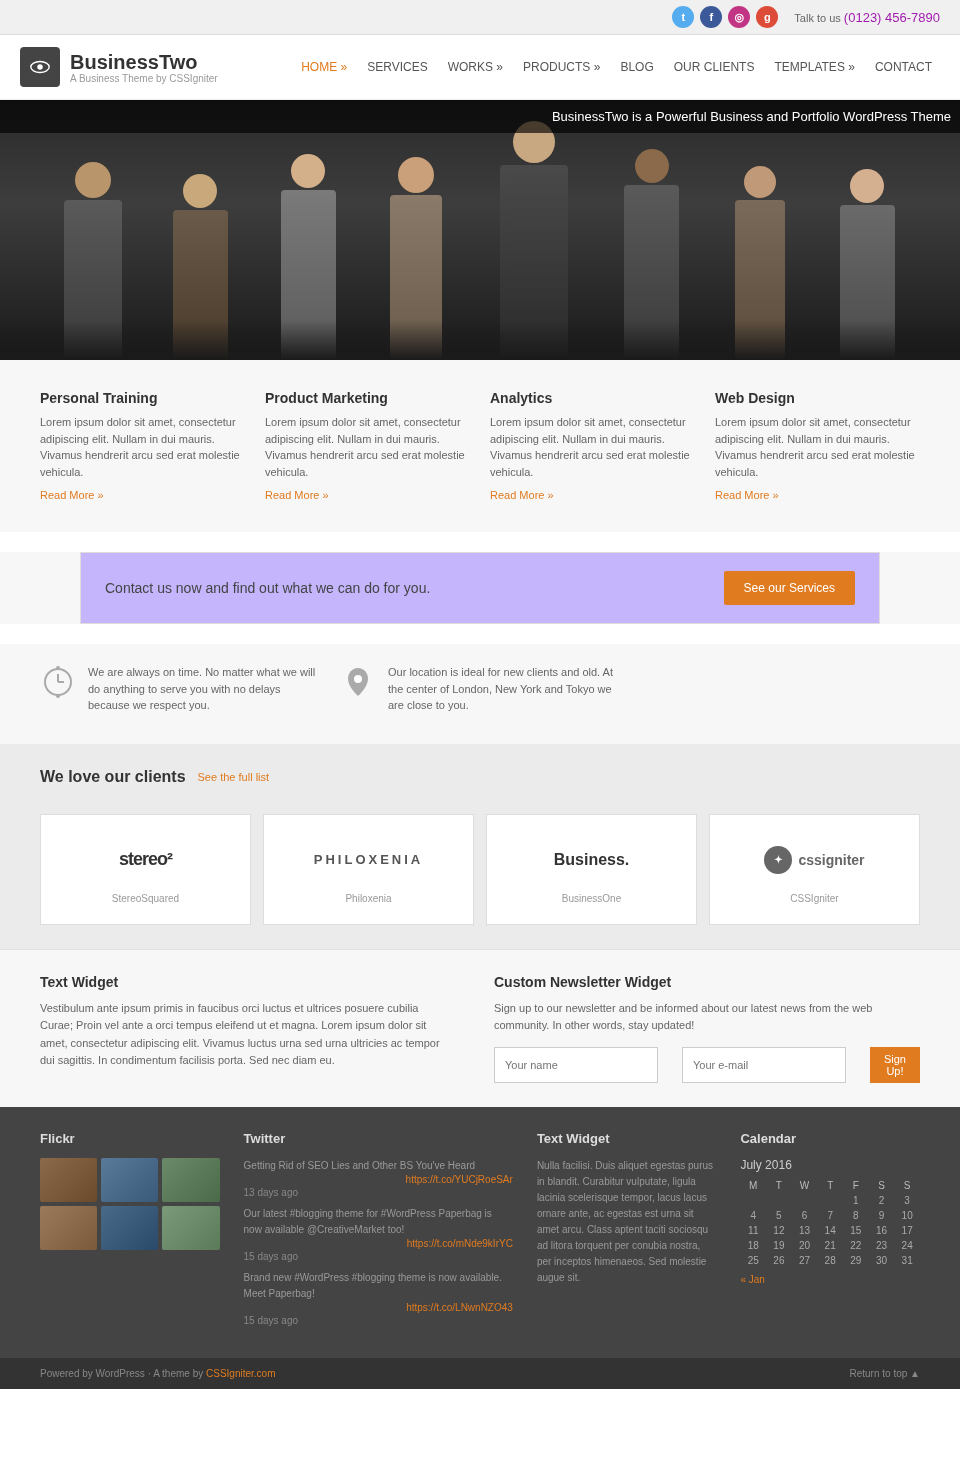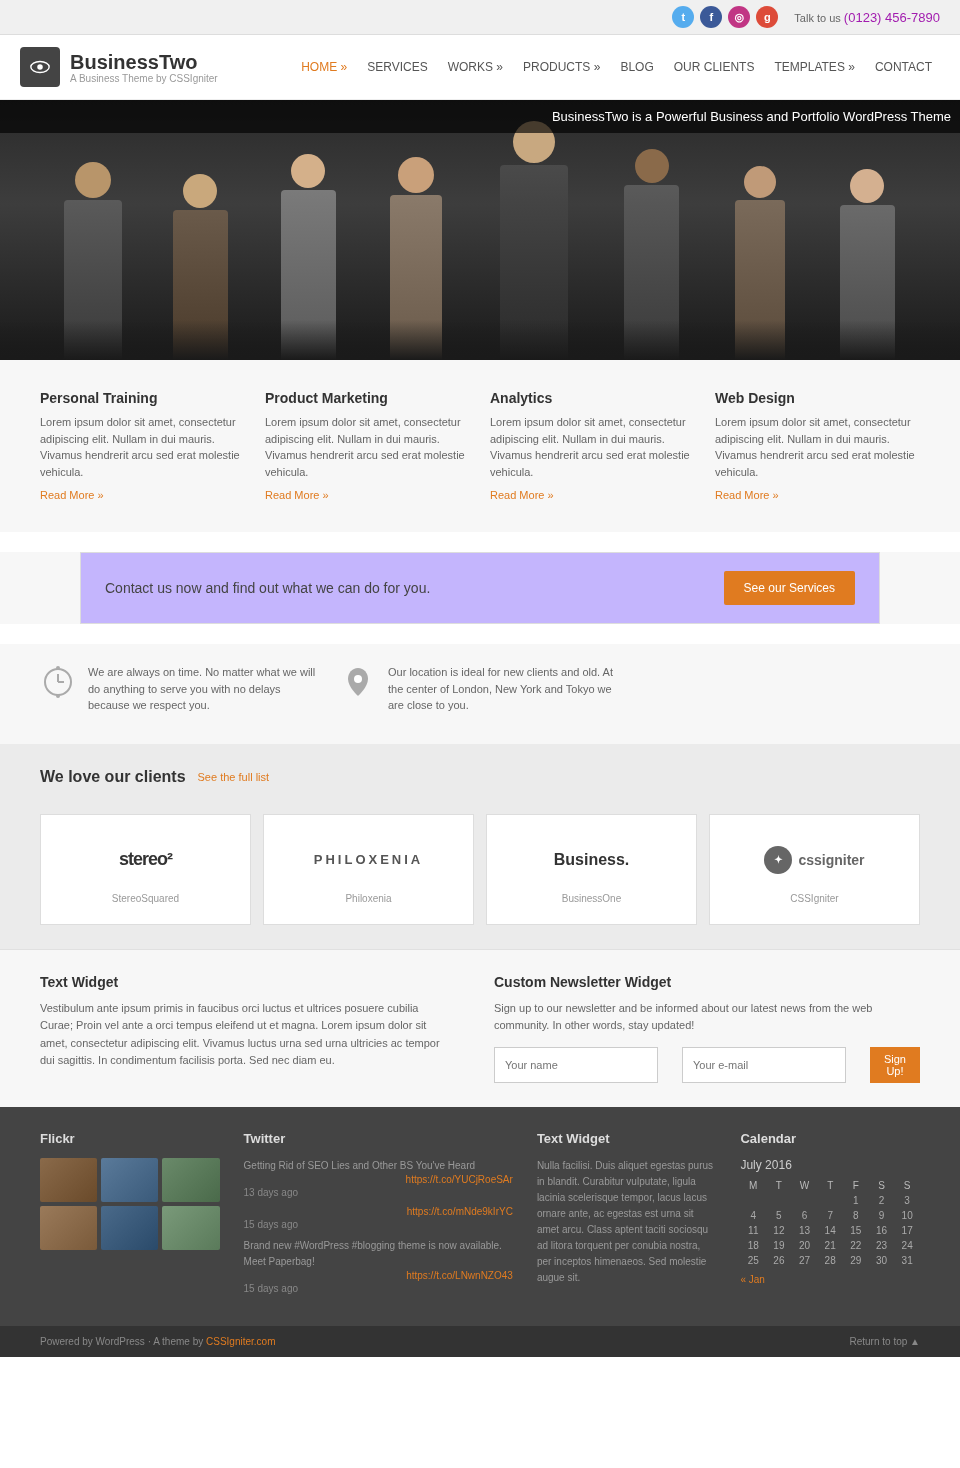--- a/index.html
+++ b/index.html
@@ -304,20 +304,21 @@
   </div>
 
   <div>
     <div class="footer-widget-title">Twitter</div>
     <div>
       <div class="footer-text">Getting Rid of SEO Lies and Other BS You've Heard</div>
       <a class="footer-link">https://t.co/YUCjRoeSAr</a>
       <span class="footer-time">13 days ago</span>
     </div>
     <div>
+      <div class="footer-text">Our latest #blogging theme for #WordPress Paperbag is now available @CreativeMarket too!</div>
       <a class="footer-link">https://t.co/mNde9kIrYC</a>
       <span class="footer-time">15 days ago</span>
     </div>
     <div>
       <div class="footer-text">Brand new #WordPress #blogging theme is now available. Meet Paperbag!</div>
       <a class="footer-link">https://t.co/LNwnNZO43</a>
       <span class="footer-time">15 days ago</span>
     </div>
   </div>
 

